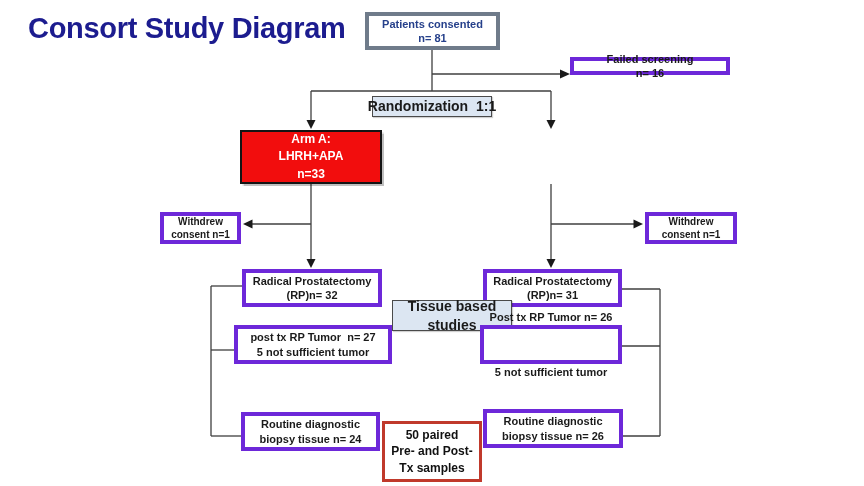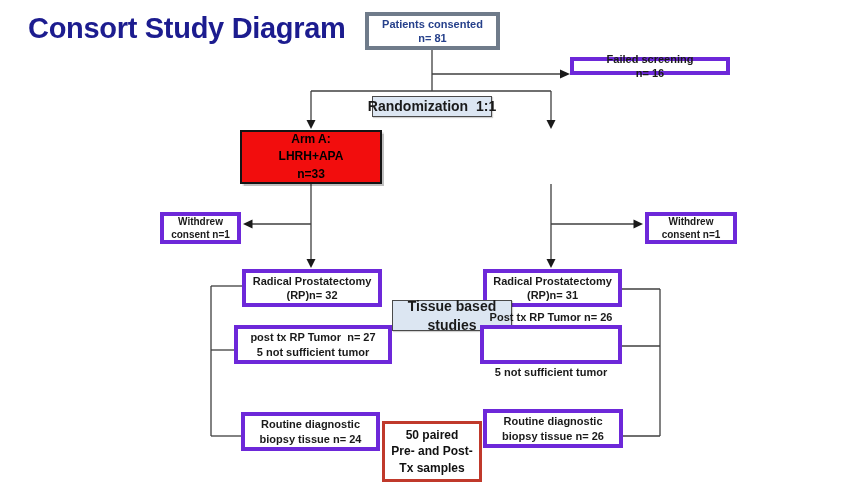--- a/index.html
+++ b/index.html
@@ -51,21 +51,21 @@
   .box-shaded {
     background: #dce6f2;
     font-weight: 700;
     font-size: 14px;
     border: 1px solid #4a4a4a;
     box-shadow: 1px 1px 1px rgba(0,0,0,0.18);
   }
   .box-randomization { left: 372px; top: 96px; width: 120px; height: 21px; }
   .box-tissue { left: 392px; top: 300px; width: 120px; height: 31px; }
   .box-arm {
-    color: #000000;
+    color: #ffffff;
     font-weight: 700;
     font-size: 12px;
     line-height: 1.45;
     border: 2px solid #141414;
     box-shadow: 1.5px 1.5px 1px rgba(0,0,0,0.25);
   }
   .box-arm-a { left: 240px; top: 130px; width: 142px; height: 54px; background: #f20d0d; }
   .box-arm-b { left: 483px; top: 130px; width: 139px; height: 54px; background: #3060e0; }
   .box-withdrew-left  { left: 160px; top: 212px; width: 81px;  height: 32px; font-size: 10px; }
   .box-withdrew-right { left: 645px; top: 212px; width: 92px;  height: 32px; font-size: 10px; }

